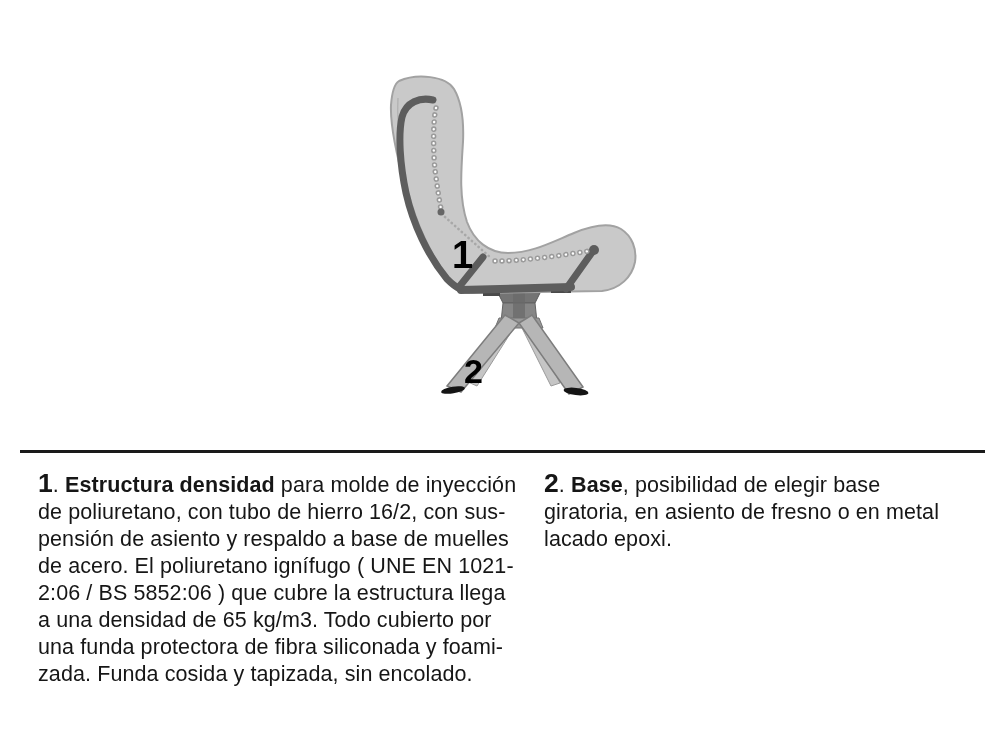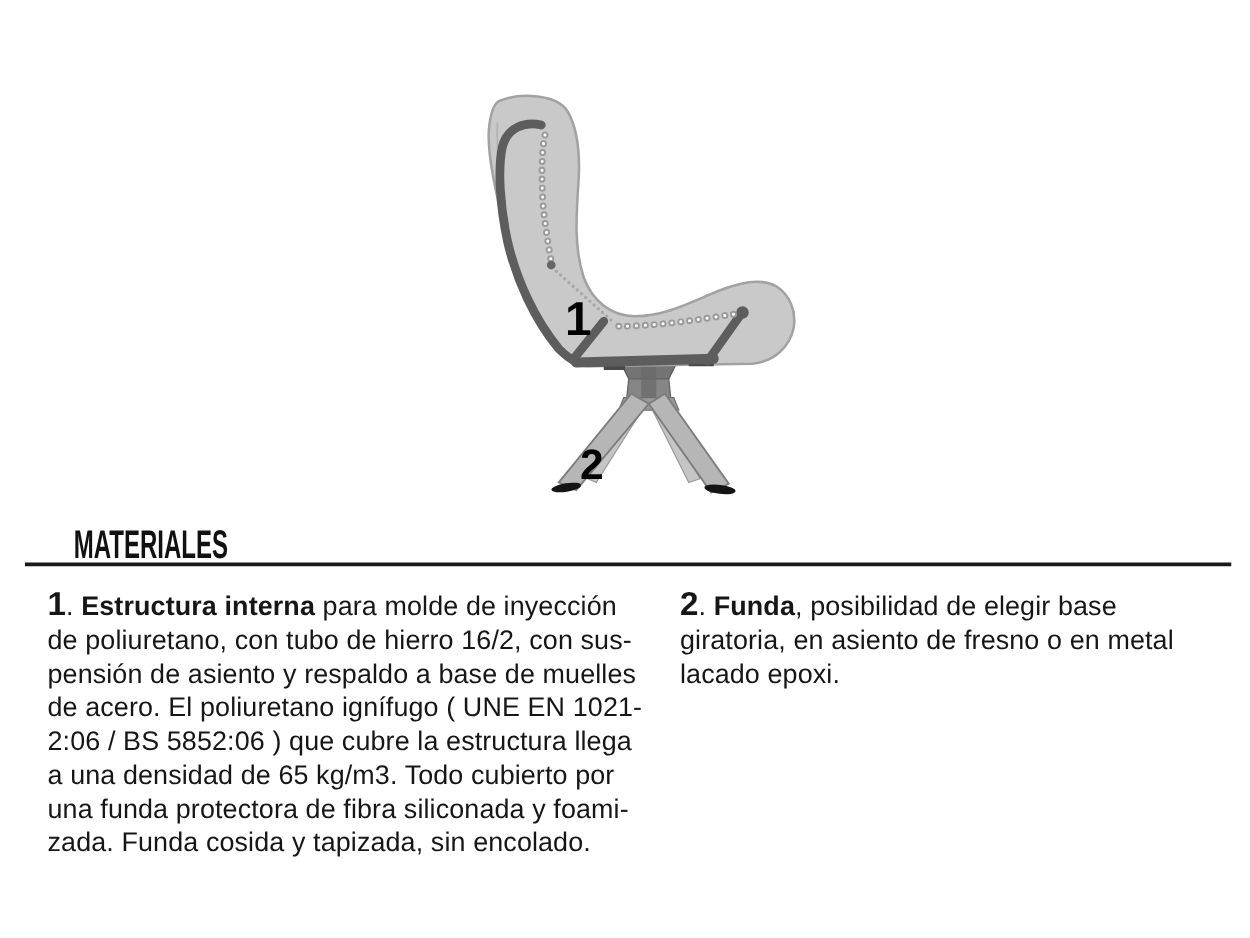--- a/index.html
+++ b/index.html
@@ -110,30 +110,29 @@
 
     <path d="M 445 217 L 491 258" fill="none" stroke="#a8a8a8" stroke-width="2.6" stroke-dasharray="0.1 4.4" stroke-linecap="round"></path>
 
     <path d="M 495 261 C 524 261, 558 256, 589 251" fill="none" stroke="#9a9a9a" stroke-width="5.5" stroke-dasharray="0.1 7" stroke-linecap="round"></path>
     <path d="M 495 261 C 524 261, 558 256, 589 251" fill="none" stroke="#ffffff" stroke-width="2.4" stroke-dasharray="0.1 7" stroke-linecap="round"></path>
 
     <text x="452" y="268" font-family="Liberation Sans, DejaVu Sans, sans-serif" font-size="38" font-weight="bold" fill="#000000">1</text>
     <text x="464" y="383" font-family="Liberation Sans, DejaVu Sans, sans-serif" font-size="34" font-weight="bold" fill="#000000">2</text>
   </svg>
 
-  <div class="heading-wrap"><span class="heading-text">MATERIALES</span></div>
 
   <div class="rule"></div>
 
-  <div class="para col1"><span class="num">1</span><span class="sep">. </span><span class="term">Estructura interna</span><span class="body-text"> para molde de inyección
+  <div class="para col1"><span class="num">1</span><span class="sep">. </span><span class="term">Estructura densidad</span><span class="body-text"> para molde de inyección
 de poliuretano, con tubo de hierro 16/2, con sus-
 pensión de asiento y respaldo a base de muelles
 de acero. El poliuretano ignífugo ( UNE EN 1021-
 2:06 / BS 5852:06 ) que cubre la estructura llega
 a una densidad de 65 kg/m3. Todo cubierto por
 una funda protectora de fibra siliconada y foami-
 zada. Funda cosida y tapizada, sin encolado.</span></div>
 
-  <div class="para col2"><span class="num">2</span><span class="sep">. </span><span class="term">Funda</span><span class="body-text">, posibilidad de elegir base
+  <div class="para col2"><span class="num">2</span><span class="sep">. </span><span class="term">Base</span><span class="body-text">, posibilidad de elegir base
 giratoria, en asiento de fresno o en metal
 lacado epoxi.</span></div>
 
 </div>
 
 </body></html>

